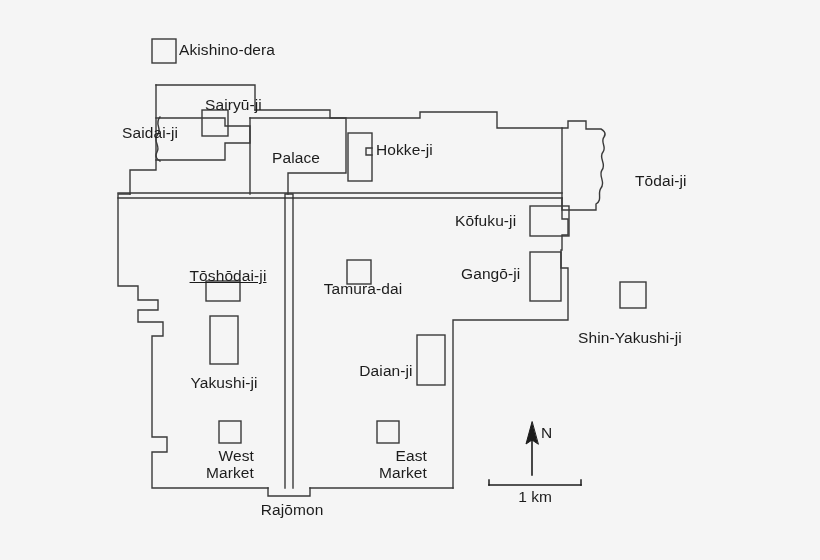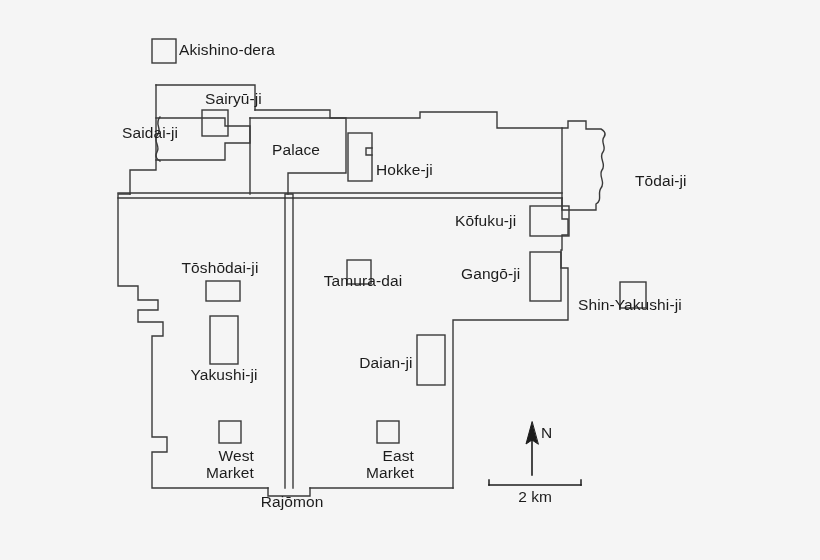--- a/index.html
+++ b/index.html
@@ -33,20 +33,21 @@
     font-family: "Liberation Sans", sans-serif;
     font-size: 15.5px;
     color: #1c1c1c;
     white-space: nowrap;
     line-height: 1.12;
     letter-spacing: 0.1px;
   }
   .map-label.centered {
     text-align: right;
     transform: translateX(-50%);
+    margin-top: 8px;
   }
   .map-label.two-line {
     text-align: right;
     transform: translateX(-50%);
   }
   .scale-label {
     position: absolute;
     font-family: "Liberation Sans", sans-serif;
     font-size: 15.5px;
     color: #1c1c1c;
@@ -140,53 +141,53 @@
       <g stroke="#1c1c1c" stroke-width="1.5">
         <line x1="489" y1="485" x2="581" y2="485"></line>
         <line x1="489" y1="480" x2="489" y2="485"></line>
         <line x1="581" y1="480" x2="581" y2="485"></line>
       </g>
     </g>
   </svg>
 
   <div class="map-label" style="left:179px; top:41px;">Akishino-dera</div>
 
-  <div class="map-label" style="left:205px; top:90px;">Sairyū-ji</div>
+  <div class="map-label" style="left:205px; top:96px;">Sairyū-ji</div>
 
   <div class="map-label" style="left:122px; top:124px;text-align:center;">Saidai-ji</div>
 
   <div class="map-label centered" style="left:296px; top:141px;">Palace</div>
 
-  <div class="map-label" style="left:376px; top:161px;">Hokke-ji</div>
+  <div class="map-label" style="left:376px; top:141px;">Hokke-ji</div>
 
   <div class="map-label" style="left:635px; top:172px;">Tōdai-ji</div>
 
   <div class="map-label" style="left:455px; top:212px;">Kōfuku-ji</div>
 
   <div class="map-label" style="left:461px; top:265px;">Gangō-ji</div>
 
-  <div class="map-label" style="left:578px; top:296px;">Shin-Yakushi-ji</div>
+  <div class="map-label" style="left:578px; top:329px;">Shin-Yakushi-ji</div>
 
-  <div class="map-label centered" style="left:220px; top:259px;">Tōshōdai-ji</div>
+  <div class="map-label centered" style="left:228px; top:259px;text-decoration:underline;">Tōshōdai-ji</div>
 
   <div class="map-label centered" style="left:224px; top:366px;">Yakushi-ji</div>
 
   <div class="map-label centered" style="left:363px; top:272px;">Tamura-dai</div>
 
   <div class="map-label centered" style="left:386px; top:354px;">Daian-ji</div>
 
   <div class="map-label two-line" style="left:230px; top:447px;">
     <div>West</div>
     <div>Market</div>
   </div>
 
-  <div class="map-label two-line" style="left:390px; top:447px;">
+  <div class="map-label two-line" style="left:403px; top:447px;">
     <div>East</div>
     <div>Market</div>
   </div>
 
   <div class="map-label centered" style="left:292px; top:493px;">Rajōmon</div>
 
   <div class="compass-label" style="left:541px; top:424px;">N</div>
 
-  <div class="scale-label" style="left:535px; top:488px;">2 km</div>
+  <div class="scale-label" style="left:535px; top:488px;">1 km</div>
 
 </div>
 
 </body></html>

